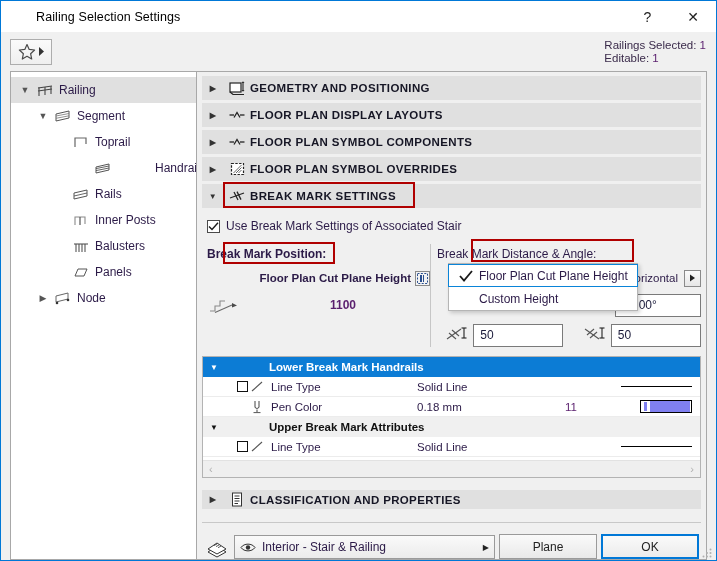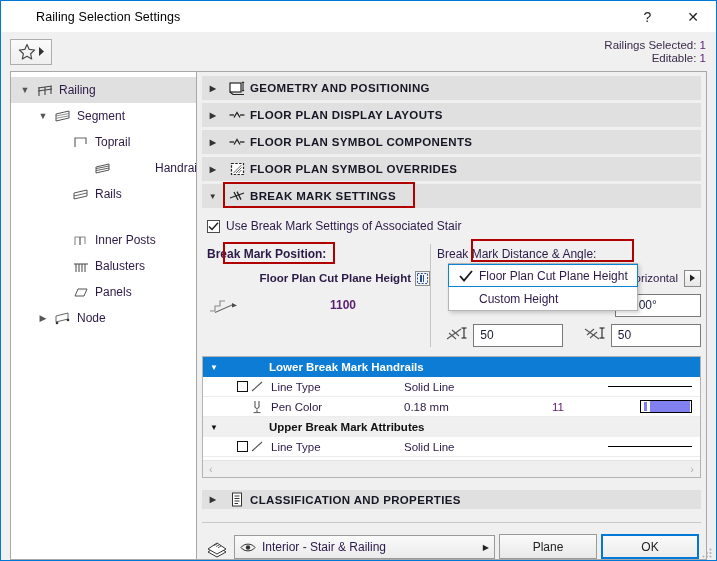--- a/index.html
+++ b/index.html
@@ -61,21 +61,21 @@
     position: relative;
   }
   .fav-btn {
     width: 42px; height: 26px;
     border: 1px solid #adadad;
     background: linear-gradient(#fbfbfb, #efefef);
     display: flex; align-items: center; justify-content: center; gap: 3px;
   }
   .fav-btn svg { display: block; }
   .sel-info {
-    margin-left: auto; text-align: right;
+    margin-left: auto; text-align: left;
     line-height: 13px; font-size: 11.5px; color: #3a2a4a;
   }
   .sel-info b { color: #5a1f6e; font-weight: normal; }
   
   .bodyarea { flex: 1; display: flex; padding: 0 9px 0 9px; gap: 0; min-height: 0; }
   
   .tree {
     width: 186px; min-width: 186px;
     background: #ffffff;
     border: 1px solid #a8a8a8;
@@ -159,21 +159,21 @@
     background: #fff;
     height: 122px; overflow: hidden;
     position: relative;
   }
   .atr { display: flex; align-items: center; height: 20px; font-size: 11.5px; }
   .atr.group-sel { background: #0c7cd5; color: #fff; font-weight: bold; }
   .atr.group { background: #f0f0f0; color: #111; font-weight: bold; }
   .atr.data { background: #fff; border-bottom: 1px solid #ececec; }
   .a-chev { width: 22px; text-align: center; font-size: 8px; }
   .a-icon { width: 46px; display: flex; align-items: center; justify-content: flex-end; padding-right: 8px; gap: 3px; }
-  .a-name { width: 133px; color: #2b1a47; }
+  .a-name { width: 146px; color: #2b1a47; }
   .atr.group-sel .a-name, .atr.group .a-name { width: auto; color: inherit; }
   .a-val { width: 148px; color: #2b1a47; }
   .a-pen { width: 56px; color: #5a1f6e; }
   .a-prev { flex: 1; display: flex; align-items: center; justify-content: flex-end; padding-right: 8px; }
   .solidline { width: 100%; height: 0; border-top: 1.4px solid #000; }
   .penswatch {
     width: 52px; height: 13px; border: 1.4px solid #000; background: #fff;
     display: flex; align-items: center; padding-left: 3px;
   }
   .penswatch i { display:block; width: 3px; height: 9px; background: #8080f0; margin-right: 3px; }
@@ -290,21 +290,21 @@
         <div class="tree-row" style="padding-left: 42px;">
           <span class="tw-chev"></span>
           <span class="tw-icon">
             <svg width="16" height="13" viewBox="0 0 16 13">
               <polygon points="1,5 14,2 14,8 1,11" fill="#fff" stroke="#555" stroke-width="1"></polygon>
               <line x1="1" y1="8" x2="14" y2="5" stroke="#555" stroke-width=".9"></line>
             </svg>
           </span>
           <span class="tree-label">Rails</span>
         </div>
-        <div class="tree-row" style="padding-left: 42px; margin-top: 20px;">
+        <div class="tree-row" style="padding-left: 42px;">
           <span class="tw-chev"></span>
           <span class="tw-icon">
             <svg width="16" height="14" viewBox="0 0 16 14">
               <polyline points="2,12 2,4 12,4 12,11" fill="none" stroke="#8a8a8a" stroke-width="1.1"></polyline>
               <line x1="7" y1="4" x2="7" y2="12" stroke="#555" stroke-width="1.2"></line>
             </svg>
           </span>
           <span class="tree-label">Inner Posts</span>
         </div>
         <div class="tree-row" style="padding-left: 42px;">

